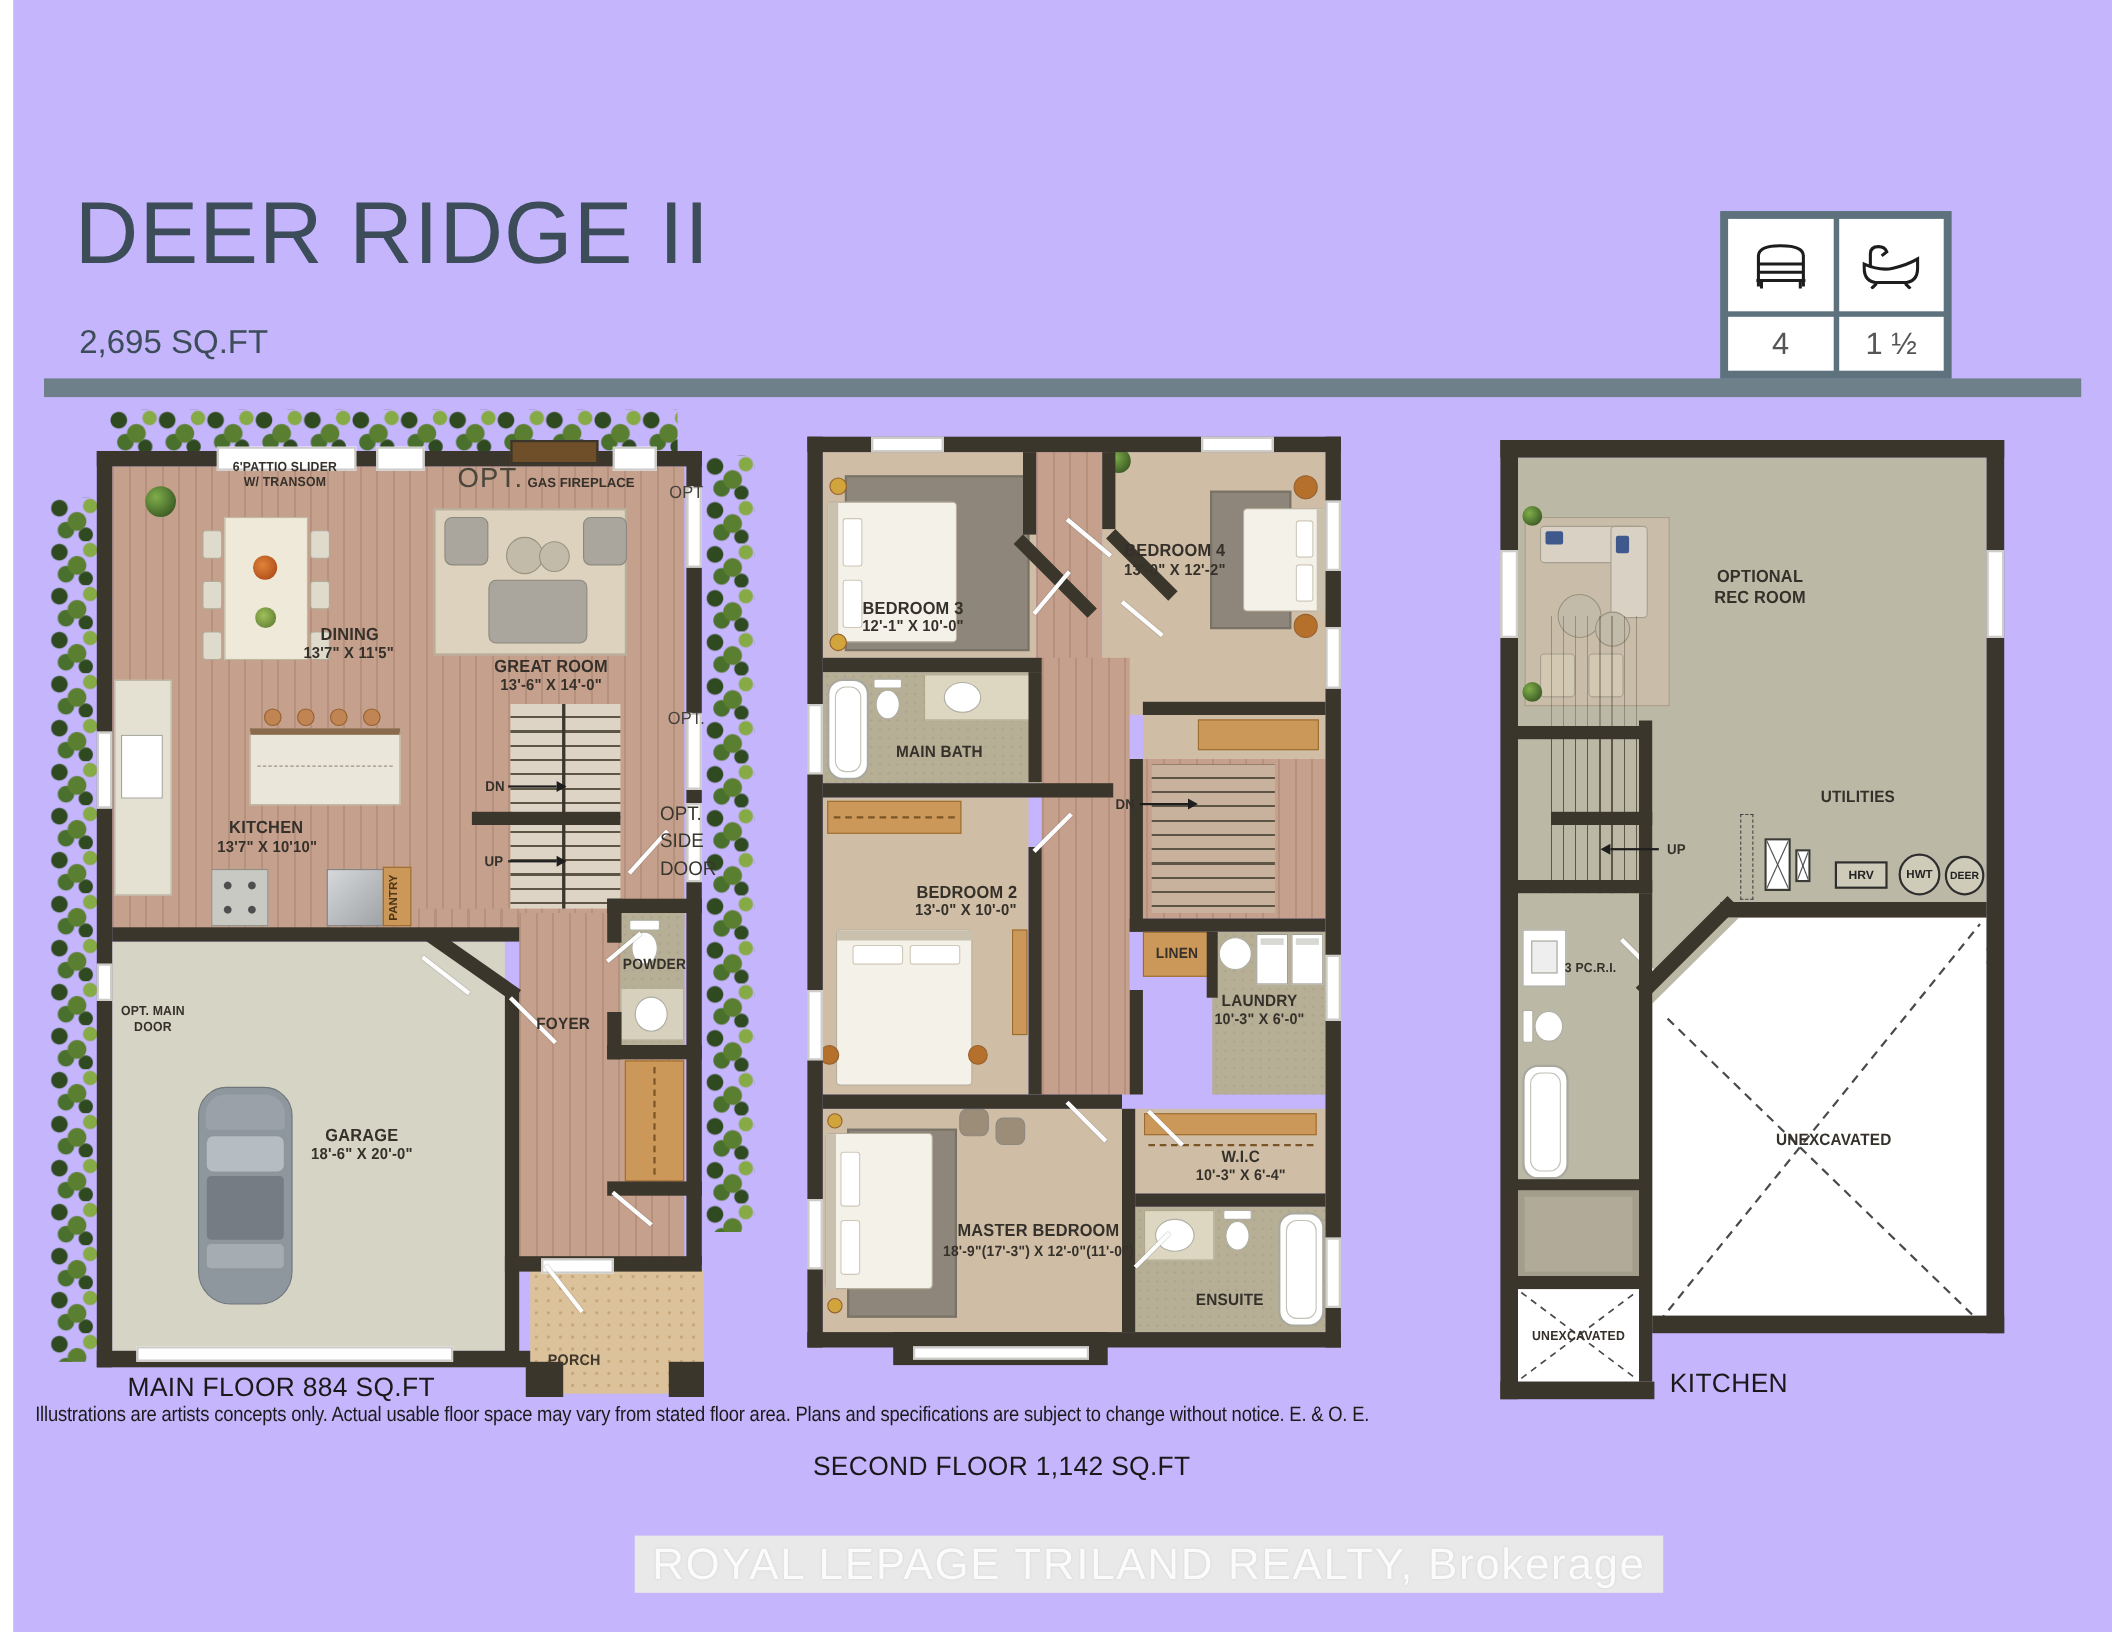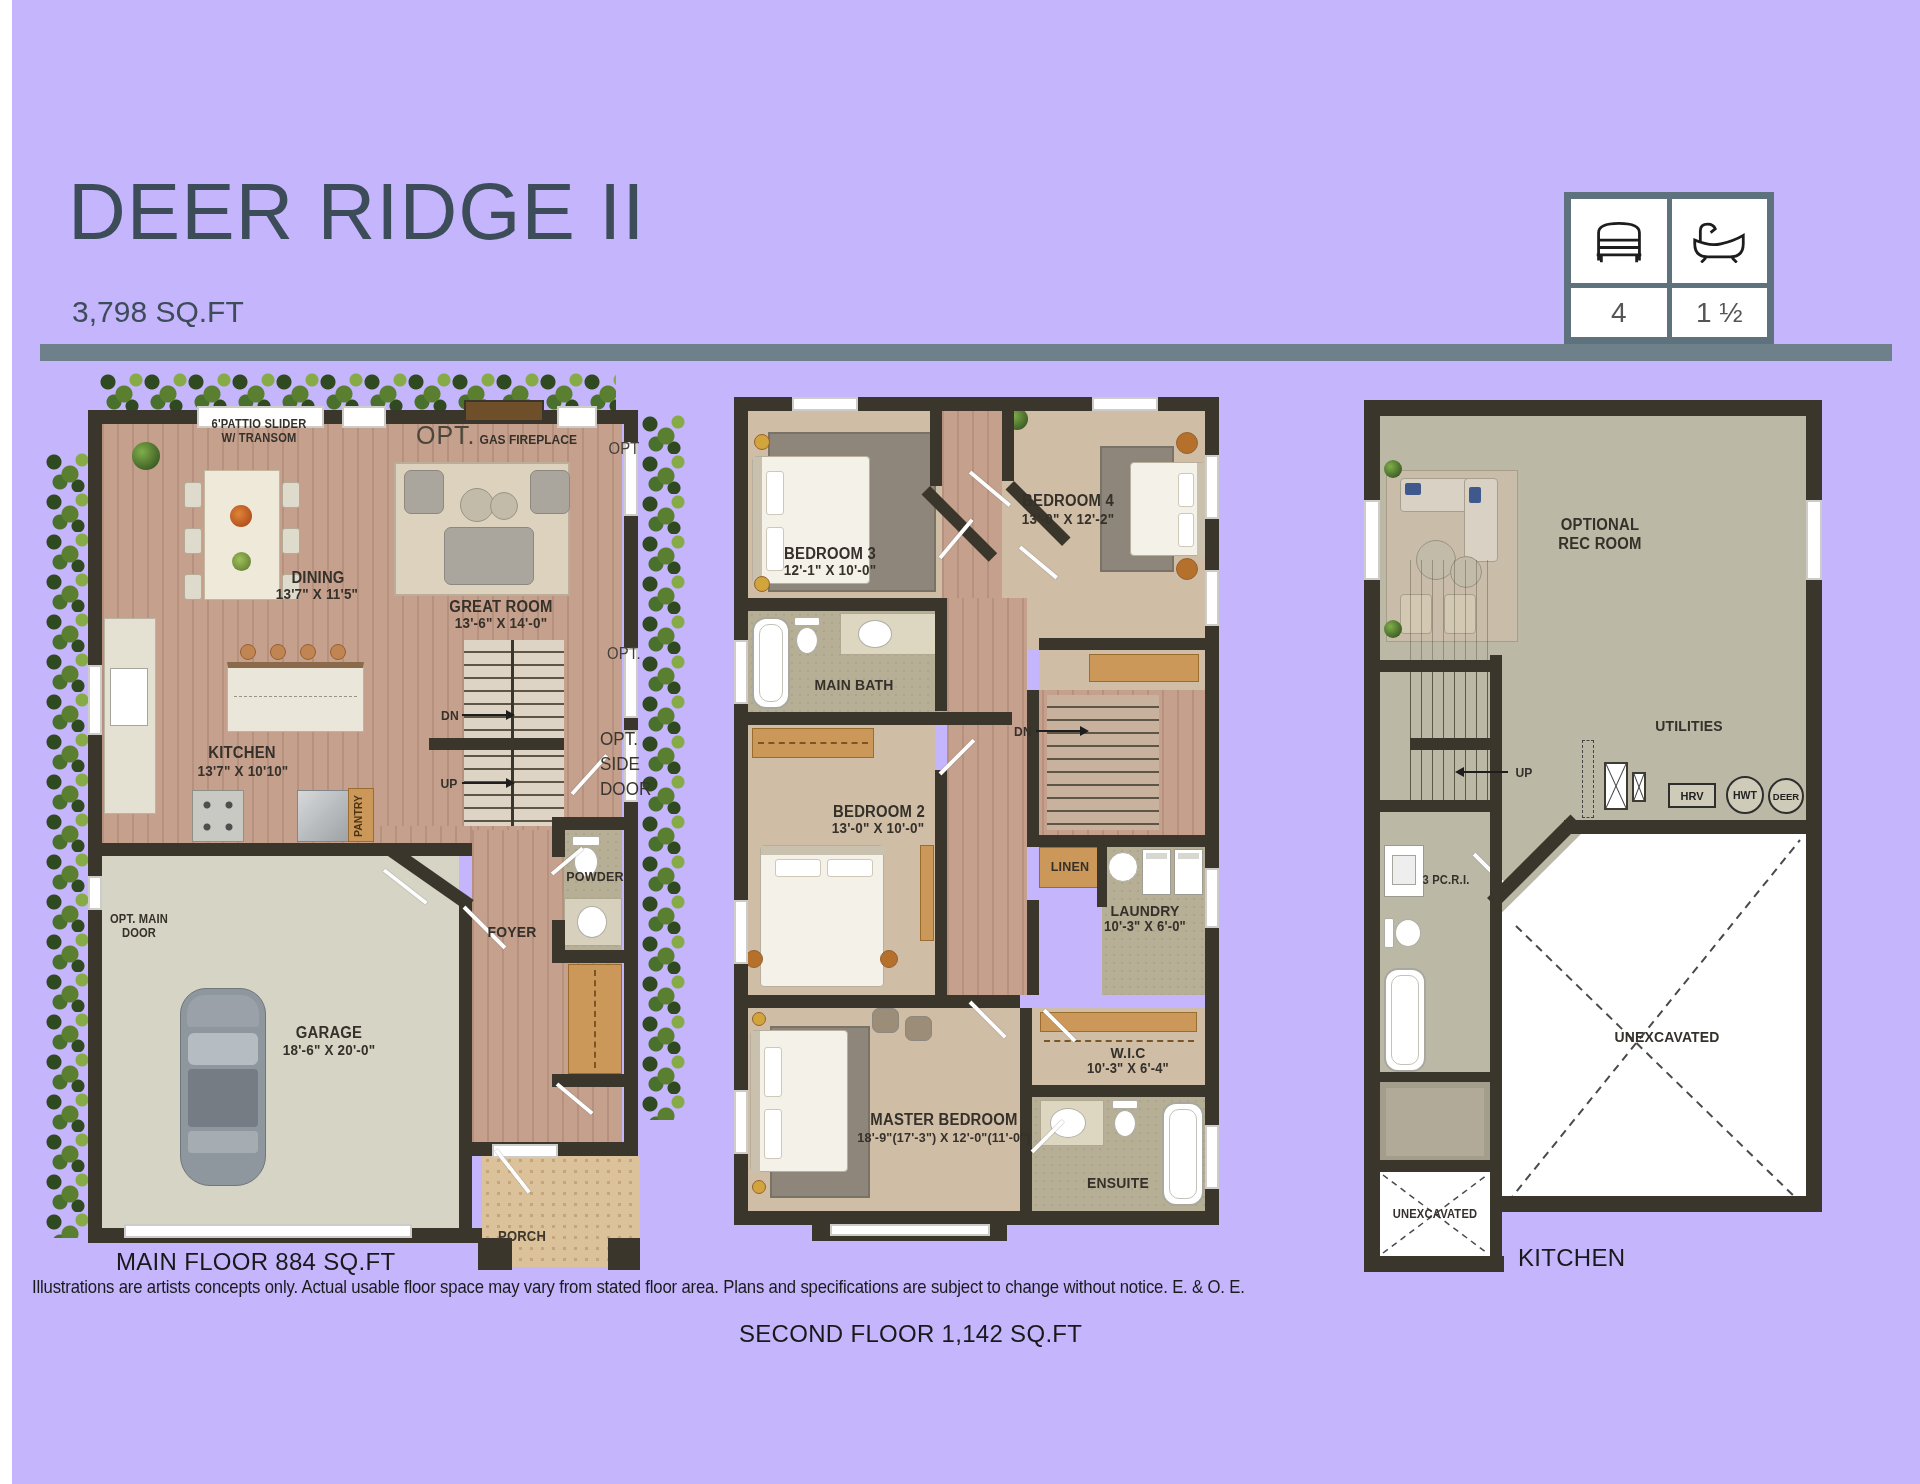--- a/index.html
+++ b/index.html
@@ -54,21 +54,21 @@
   .statsbox>div{background:#fff;display:flex;align-items:center;justify-content:center;}
   .statnum{font-size:28px;color:#555;font-weight:400;}
   .porchf{background-color:#dcc29b;background-image:radial-gradient(#c6a678 1.5px,transparent 1.7px);background-size:11px 11px;}
 </style>
 </head>
 <body>
 
 <div class="page">
 
   <div style="position:absolute;left:56px;top:172px;font-size:80px;font-weight:400;color:#3c4c59;letter-spacing:1px;line-height:1;">DEER RIDGE II</div>
-  <div style="position:absolute;left:60px;top:297px;font-size:30px;font-weight:400;color:#3c4c59;line-height:1;">3,798 SQ.FT</div>
+  <div style="position:absolute;left:60px;top:297px;font-size:30px;font-weight:400;color:#3c4c59;line-height:1;">2,695 SQ.FT</div>
   <i class="f" style="left:28px;top:344px;width:1852px;height:17px;background:#6e818b;"></i>
 
   <div class="statsbox" style="left:1552px;top:192px;width:196px;height:138px;">
     <div>
       <svg width="52" height="44" viewBox="0 0 56 46">
         <path d="M6 44 V14 Q6 4 28 4 Q50 4 50 14 V44" fill="none" stroke="#1d1d1d" stroke-width="3"></path>
         <line x1="6" y1="22" x2="50" y2="22" stroke="#1d1d1d" stroke-width="3"></line>
         <line x1="6" y1="30" x2="50" y2="30" stroke="#1d1d1d" stroke-width="3"></line>
         <line x1="4" y1="38" x2="52" y2="38" stroke="#1d1d1d" stroke-width="3"></line>
         <path d="M9 38 V46 M47 38 V46" stroke="#1d1d1d" stroke-width="3"></path>
@@ -431,14 +431,17 @@
     <i class="win" style="left:1794px;top:500px;width:16px;height:80px;"></i>
 
     <span class="lb" style="left:1588px;top:525px;font-size:16px;">OPTIONAL</span>
     <span class="lb" style="left:1588px;top:544px;font-size:16px;">REC ROOM</span>
     <span class="lb" style="left:1677px;top:725px;font-size:15px;">UTILITIES</span>
     <span class="lb" style="left:1434px;top:880px;font-size:12px;">3 PC.R.I.</span>
     <div class="cap" style="left:1506px;top:1244px;">KITCHEN</div>
   </section>
 
   <div style="position:absolute;left:20px;top:1276px;font-size:19px;color:#1b1b1b;white-space:nowrap;letter-spacing:-.2px;transform:scaleX(.88);transform-origin:0 0;">Illustrations are artists concepts only. Actual usable floor space may vary from stated floor area. Plans and specifications are subject to change without notice. E. &amp; O. E.</div>
+  <div style="position:absolute;left:565px;top:1396px;width:935px;height:52px;background:#e9e9e9;display:flex;align-items:center;justify-content:center;">
+    <span style="font-size:40px;color:#fbfbfb;letter-spacing:1.5px;white-space:nowrap;text-shadow:0 0 2px rgba(185,185,185,.6);">ROYAL LEPAGE TRILAND REALTY, Brokerage</span>
+  </div>
 
 </div>
 
 </body></html>

